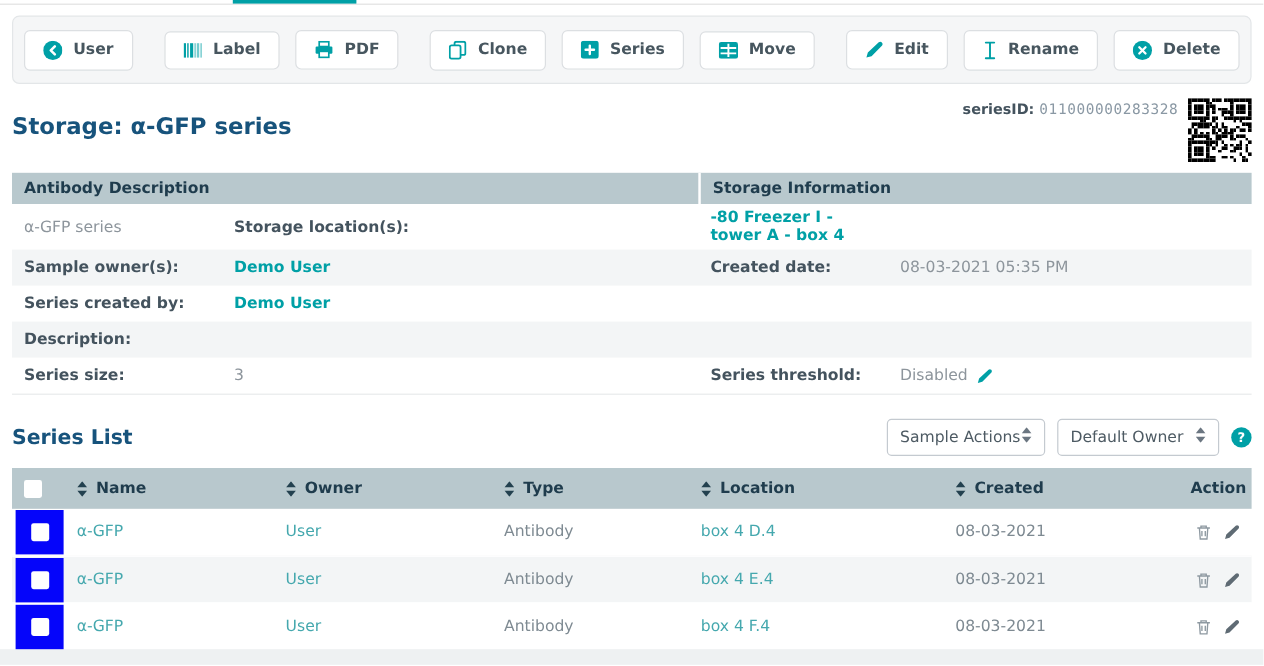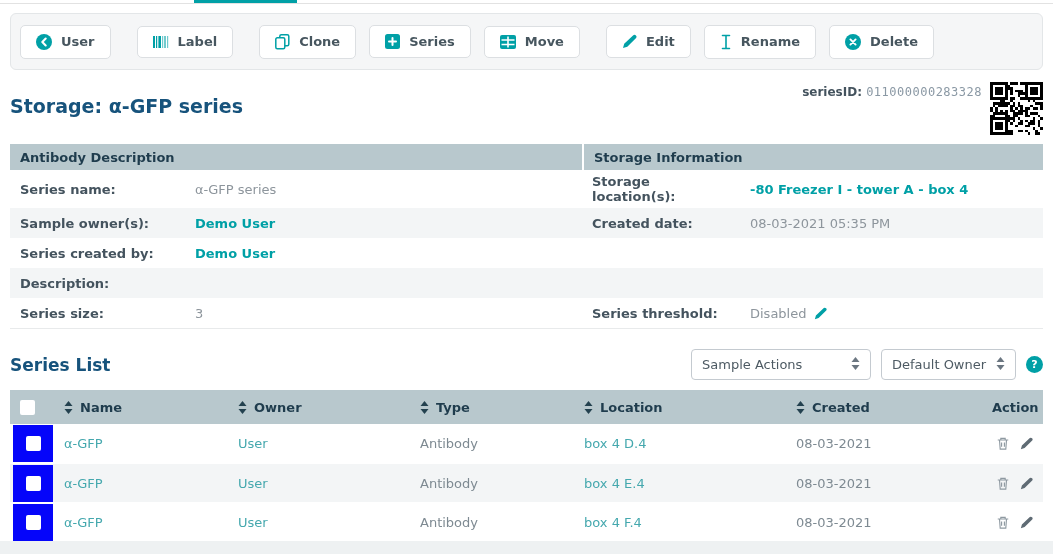--- a/index.html
+++ b/index.html
@@ -58,21 +58,21 @@
 
   
   .list-header { display:flex; justify-content:space-between; align-items:center; margin:20px 10px 10px 10px; }
   .list-title { font-size:17px; font-weight:bold; color:#17537c; }
   .list-controls { display:flex; align-items:center; gap:10px; }
   .select-box {
     height:31px; border:1px solid #c4cad0; border-radius:4px; background:#fff;
     display:flex; align-items:center; justify-content:space-between;
     padding:0 10px; color:#4d5a63; cursor:pointer;
   }
-  .select-box.w1 { width:180px;align-items:center; }
+  .select-box.w1 { width:132px;align-items:center; }
   .select-box.w2 { width:135px; }
   .select-box svg { color:#6b7681; }
   .help-btn {
     width:17px; height:17px; border-radius:50%; background:#00a0a6; color:#fff;
     font-size:11px; font-weight:bold; display:flex; align-items:center; justify-content:center;
     cursor:pointer;
   }
 
   
   .ltable { margin:0 10px; }
@@ -117,20 +117,30 @@
         <svg width="16" height="14" viewBox="0 0 16 14" fill="currentColor">
           <rect x="0" y="1" width="2" height="12"></rect>
           <rect x="3" y="1" width="1.2" height="12"></rect>
           <rect x="5.4" y="1" width="2.6" height="12"></rect>
           <rect x="9" y="1" width="1.2" height="12" opacity=".55"></rect>
           <rect x="11" y="1" width="2" height="12" opacity=".55"></rect>
           <rect x="14" y="1" width="1.2" height="12" opacity=".55"></rect>
         </svg>
       </span>
     <span>Label</span>
+  </button>
+  <button class="tb-btn">
+    <span>
+        <svg width="16" height="15" viewBox="0 0 16 15">
+          <rect x="4" y="0.8" width="8" height="4" fill="none" stroke="currentColor" stroke-width="1.4"></rect>
+          <rect x="1" y="4.8" width="14" height="6" rx="1" fill="currentColor"></rect>
+          <rect x="4" y="8.8" width="8" height="5" fill="#fff" stroke="currentColor" stroke-width="1.4"></rect>
+        </svg>
+      </span>
+    <span>PDF</span>
   </button>
   <button class="tb-btn grp">
     <span>
         <svg width="15" height="16" viewBox="0 0 15 16" fill="none" stroke="currentColor" stroke-width="1.5">
           <rect x="4.8" y="0.8" width="9" height="11" rx="1.5"></rect>
           <rect x="0.8" y="3.8" width="9" height="11" rx="1.5" fill="#fff"></rect>
         </svg>
       </span>
     <span>Clone</span>
   </button>
@@ -418,21 +428,20 @@
       </div>
   </div>
 </div>
 
 <div class="info-panel">
   <div class="irow head">
     <div class="ihead" style="grid-column:1/3">Antibody Description</div>
     <div class="ihead right" style="grid-column:3/5">Storage Information</div>
   </div>
   <div class="irow">
-    <div class="icell ilabel">Series name:</div>
     <div class="icell ivalue">α-GFP series</div>
     <div class="icell ilabel">Storage location(s):</div>
     <div class="icell"><a class="ilink">-80 Freezer I - tower A - box 4</a></div>
   </div>
   <div class="irow stripe">
     <div class="icell ilabel">Sample owner(s):</div>
     <div class="icell"><a class="ilink">Demo User</a></div>
     <div class="icell ilabel">Created date:</div>
     <div class="icell ivalue">08-03-2021 05:35 PM</div>
   </div>

